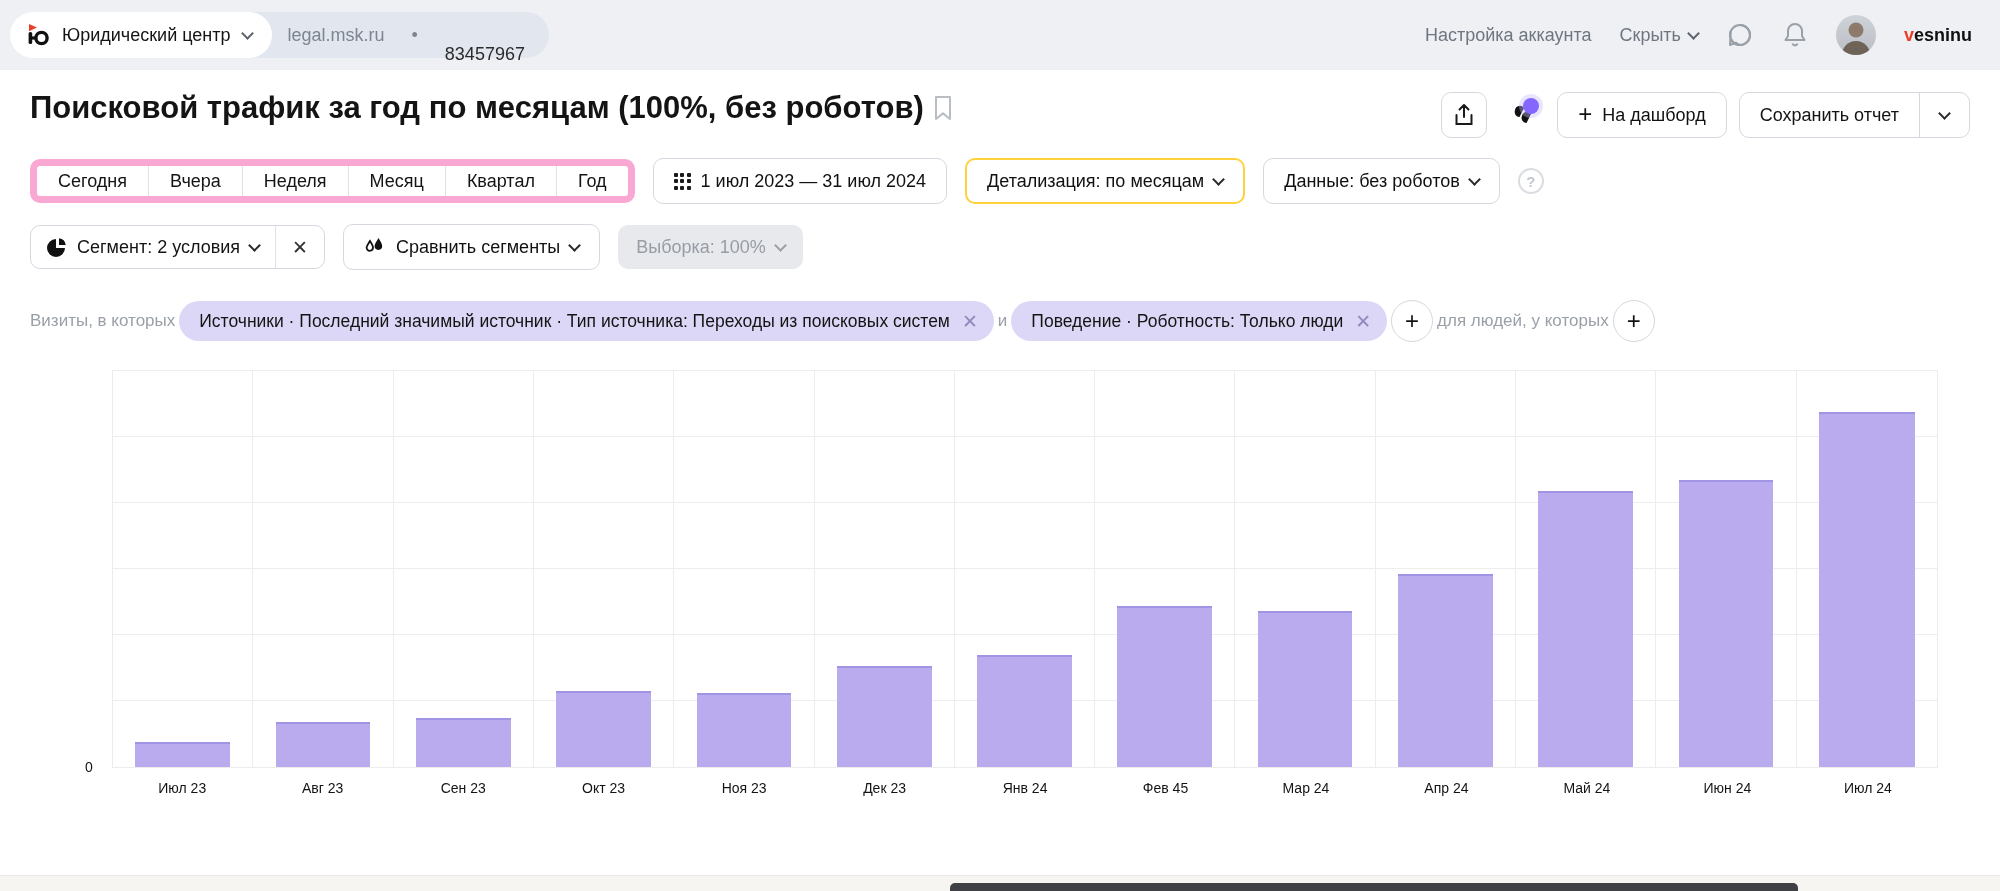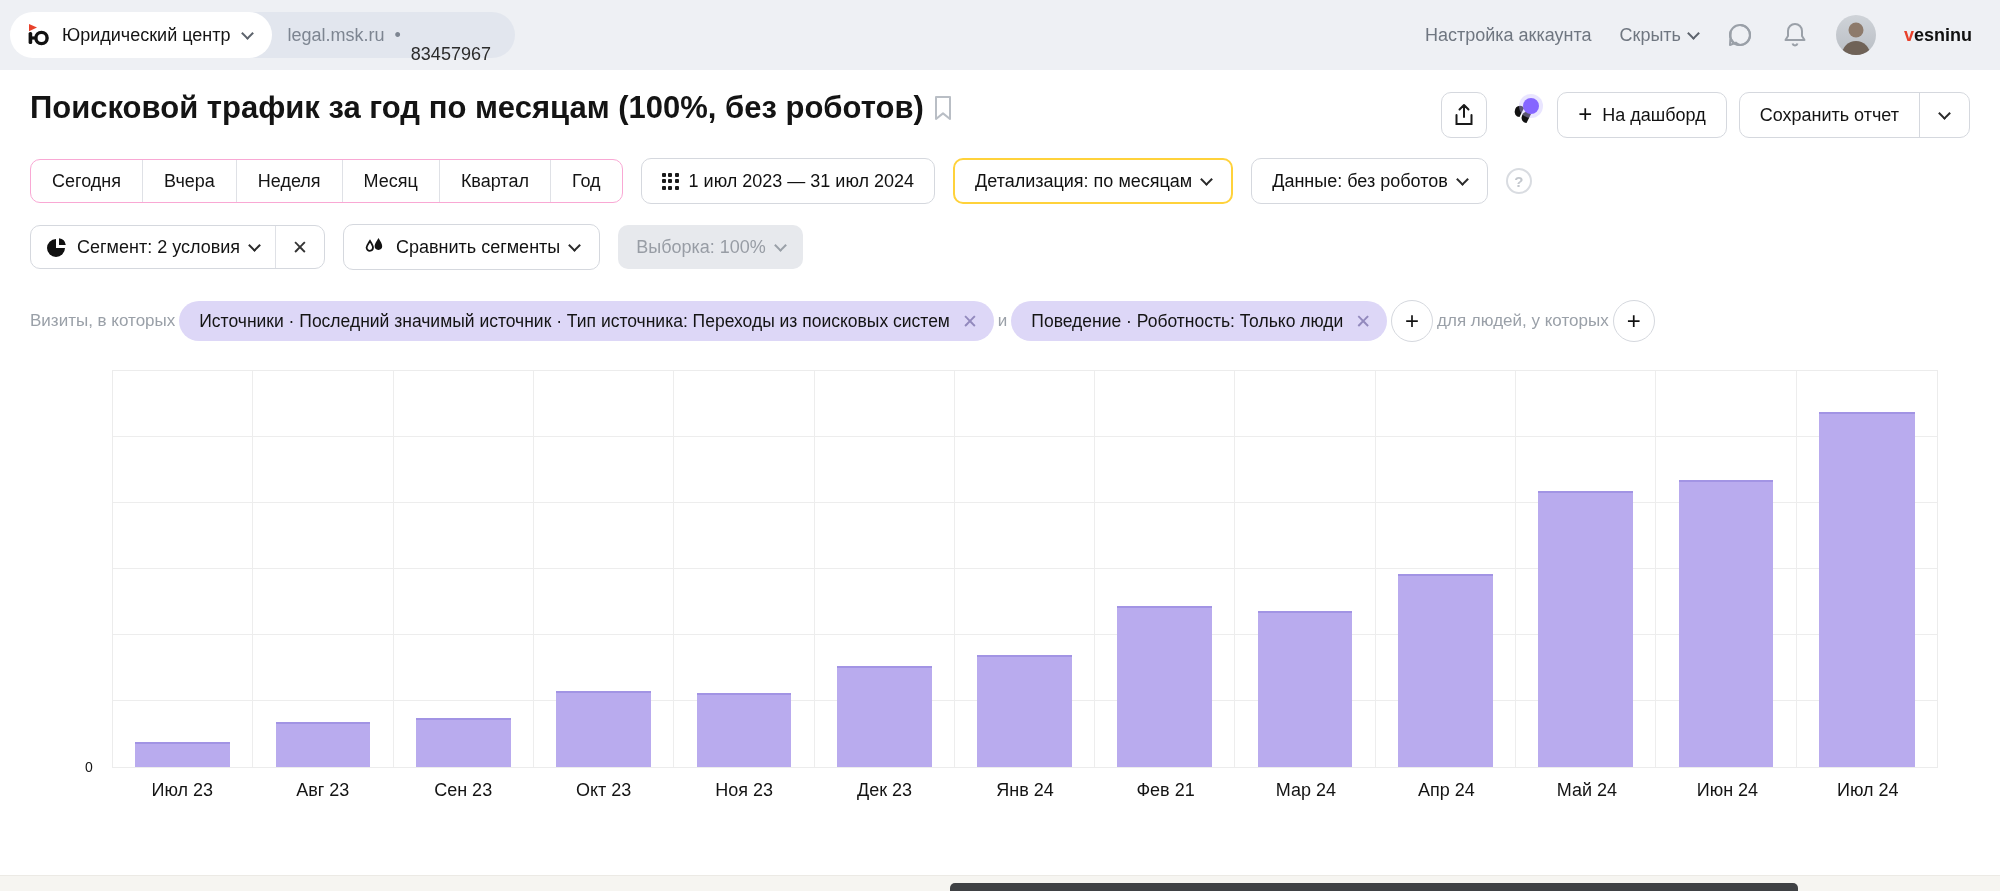--- a/index.html
+++ b/index.html
@@ -14,21 +14,21 @@
     justify-content:space-between; padding:0 20px 0 10px;
   }
   .counter-pill { display:flex; align-items:stretch; height:46px; }
   .counter-main {
     background:#fff; border-radius:24px; display:flex; align-items:center;
     gap:12px; padding:0 20px 0 16px; position:relative; z-index:2;text-align:right;
   }
   .counter-name { font-size:18px; font-weight:400; }
   .counter-meta {
     background:#e2e6ee; border-radius:0 24px 24px 0; display:flex; align-items:center;
-    gap:10px; padding:0 24px 0 42px; margin-left:-26px; font-size:18px;
+    gap:27px; padding:0 24px 0 42px; margin-left:-26px; font-size:18px;
   }
   .counter-domain { color:#7d8591; }
   .counter-dot { color:#7d8591; }
   .counter-id { color:#2b2b2b;margin-top:39px; }
   .topbar-right { display:flex; align-items:center; gap:28px; padding-right:8px; }
   .top-link { color:#6f7680; font-size:18px; display:flex; align-items:center; gap:8px; }
   .avatar {
     width:40px; height:40px; border-radius:50%; overflow:hidden;
     background:linear-gradient(180deg,#cfd3d8 0%,#b9bec4 100%); display:flex; align-items:flex-end; justify-content:center;
   }
@@ -55,21 +55,21 @@
               background:#8566ff; box-shadow:0 0 0 4px #c9bfff66; }
   .btn {
     height:46px; border:1px solid #d5d8de; border-radius:10px; background:#fff;
     display:flex; align-items:center; gap:10px; padding:0 20px; font-size:18px; color:#111;
   }
   .split-btn { display:flex; align-items:stretch; height:46px; border:1px solid #d5d8de; border-radius:10px; background:#fff; overflow:hidden; }
   .split-main { display:flex; align-items:center; padding:0 20px; font-size:18px; }
   .split-caret { width:50px; border-left:1px solid #d5d8de; display:flex; align-items:center; justify-content:center; }
   
   .controls-row { display:flex; align-items:center; gap:18px; margin-top:20px; }
-  .segmented { display:flex; align-items:stretch; height:44px; border:1px solid #f9a8d4; border-radius:10px; background:#fff; overflow:hidden; }
+  .segmented { display:flex; align-items:stretch; height:44px; border:7px solid #f9a8d4; border-radius:10px; background:#fff; overflow:hidden; }
   .seg { display:flex; align-items:center; padding:0 21px; font-size:18px; border-right:1px solid #dfe1e6; cursor:default; }
   .seg:last-child { border-right:none; }
   .btn.highlight { border:2px solid #ffd23b; }
   .grid-icon { display:grid; grid-template-columns:repeat(3,4px); grid-template-rows:repeat(3,4px); gap:2.5px; }
   .grid-icon i { background:#1a1a1a; border-radius:1px; }
   .q-circle { width:26px; height:26px; border-radius:50%; border:2px solid #d9dce1; color:#c3c7cd;
               display:flex; align-items:center; justify-content:center; font-size:15px; font-weight:700; }
   .seg-group { display:flex; align-items:stretch; height:44px; border:1px solid #d5d8de; border-radius:10px; background:#fff; overflow:hidden; }
   .seg-group .part { display:flex; align-items:center; gap:10px; padding:0 16px; font-size:18px; }
   .seg-group .part + .part { border-left:1px solid #dfe1e6; }
@@ -91,21 +91,21 @@
               display:flex; align-items:center; gap:12px; font-size:17.5px; }
   
   .chart-wrap { position:relative; margin-top:28px; margin-left:82px; width:1826px; }
   .plot { position:relative; width:1826px; height:398px; border:1px solid #ececec; background:#fff; }
   .gridline { position:absolute; left:0; right:0; height:1px; background:#ededed; }
   .col { position:absolute; top:0; bottom:0; border-right:1px solid #ededed; }
   .col:last-child { border-right:none; }
   .bar { position:absolute; bottom:0; left:16%; width:68%; background:#b9abee; border-top:2px solid #a294e4; }
   .zero-label { position:absolute; left:-28px; bottom:-8px; font-size:14px; color:#141414; }
   .xlabels { display:flex; width:1826px; margin-top:12px; }
-  .xlabel { flex:1; text-align:center; font-size:18px; color:#141414; }
+  .xlabel { flex:1; text-align:center; font-size:14px; color:#141414; }
   
   .footer-strip { position:absolute; left:0; right:0; bottom:0; height:16px; background:#f6f5f1; border-top:1px solid #eceae5; }
   .dark-bar { position:absolute; left:950px; bottom:0; width:848px; height:8px; background:#3f4144; border-radius:5px 5px 0 0; }
   svg { display:block; }
 </style>
 </head>
 <body>
 
 <div class="topbar">
   <div class="counter-pill">
@@ -325,21 +325,21 @@
         </div>
       </div>
     <div class="xlabels">
         <div class="xlabel">Июл 23</div>
         <div class="xlabel">Авг 23</div>
         <div class="xlabel">Сен 23</div>
         <div class="xlabel">Окт 23</div>
         <div class="xlabel">Ноя 23</div>
         <div class="xlabel">Дек 23</div>
         <div class="xlabel">Янв 24</div>
-        <div class="xlabel">Фев 21</div>
+        <div class="xlabel">Фев 45</div>
         <div class="xlabel">Мар 24</div>
         <div class="xlabel">Апр 24</div>
         <div class="xlabel">Май 24</div>
         <div class="xlabel">Июн 24</div>
         <div class="xlabel">Июл 24</div>
       </div>
   </div>
 
 </div>
 

